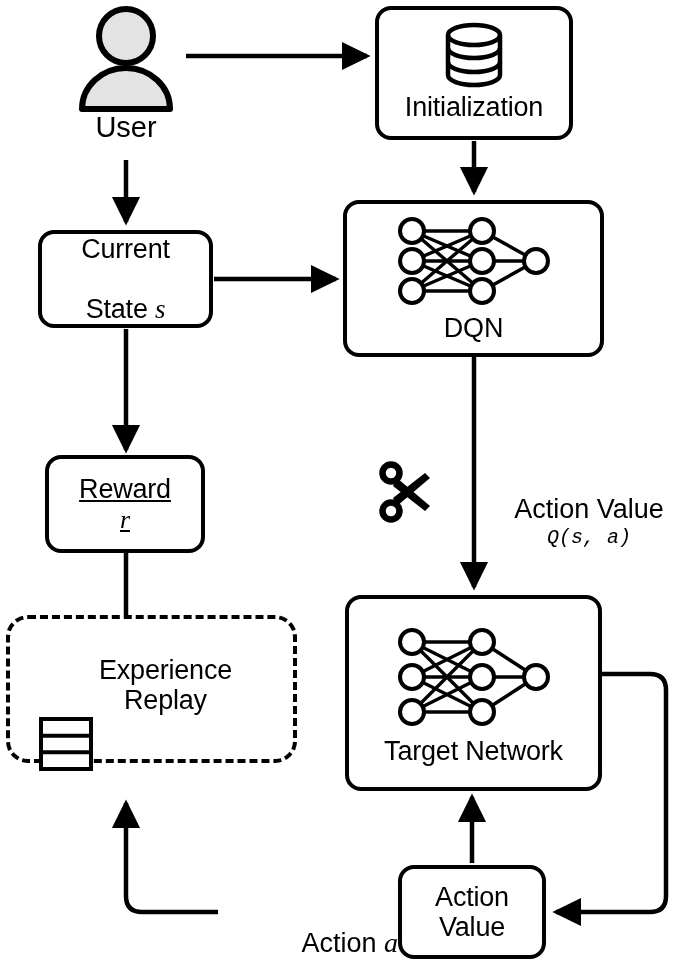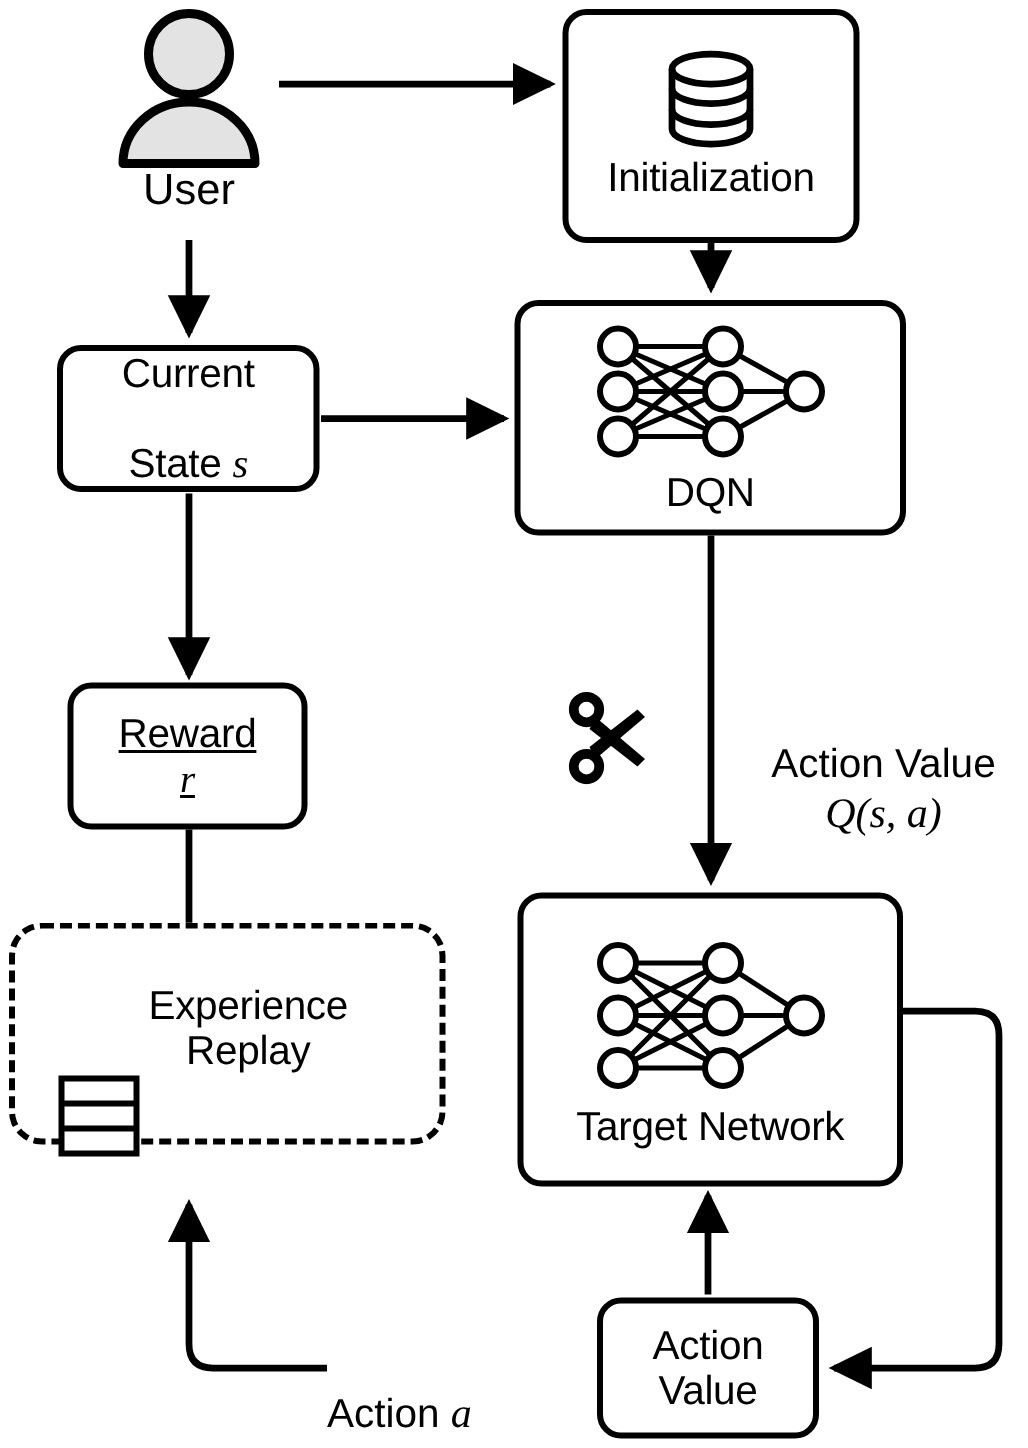--- a/index.html
+++ b/index.html
@@ -53,23 +53,23 @@
   }
   .free-label {
     position: absolute;
     color: #000000;
     font-size: 27px;
     line-height: 1.18;
     text-align: center;
     white-space: pre-line;
   }
   .free-label .mathline {
-    font-family: Liberation Serif, serif;
+    font-family: Liberation Mono, monospace;
     font-style: italic;
-    font-size: 28px;
+    font-size: 20px;
     display: block;
   }
   .icon-wrap {
     position: absolute;
     display: block;
   }
 </style>
 </head>
 <body>
 
@@ -107,21 +107,21 @@
   </svg>
 
   <div class="icon-wrap" style="left:70px; top:4px; width:112px; height:120px;">
     <svg width="112" height="120" viewBox="0 0 112 120">
       <circle cx="56" cy="32" r="27" fill="#e3e3e3" stroke="#000000" stroke-width="6"></circle>
       <path d="M12,105 A44,41 0 0 1 100,105 Z" fill="#e3e3e3" stroke="#000000" stroke-width="6" stroke-linejoin="round"></path>
     </svg>
   </div>
   <div class="free-label" style="left:56px; top:110px; width:140px; font-size:29px;">User</div>
 
-  <div class="node-box" style="left:375px; top:6px; width:198px; height:156px;">
+  <div class="node-box" style="left:375px; top:6px; width:198px; height:134px;">
     <span class="icon-wrap" style="position:relative; left:0; top:-2px; width:68px; height:66px;">
       <svg width="68" height="66" viewBox="0 0 68 66">
         <g fill="none" stroke="#000000" stroke-width="4.5">
           <ellipse cx="34" cy="13" rx="26" ry="10"></ellipse>
           <path d="M8,13 L8,53 A26,10 0 0 0 60,53 L60,13"></path>
           <path d="M8,26 A26,10 0 0 0 60,26"></path>
           <path d="M8,40 A26,10 0 0 0 60,40"></path>
         </g>
       </svg>
     </span>
@@ -225,21 +225,21 @@
           <circle cx="92" cy="20" r="12"></circle>
           <circle cx="92" cy="55" r="12"></circle>
           <circle cx="92" cy="90" r="12"></circle>
           <circle cx="146" cy="55" r="12"></circle>
         </g>
       </svg>
     </span>
     <span class="box-label" style="margin-top:6px;">Target Network</span>
   </div>
 
-  <div class="free-label" style="left:218px; top:894px; width:180px; text-align:left;">
+  <div class="free-label" style="left:218px; top:894px; width:180px; text-align:right;">
     <span>Action</span><span>&nbsp;</span><span class="math-italic" style="font-size:28px;">a</span>
   </div>
 
   <div class="node-box" style="left:398px; top:865px; width:148px; height:94px;">
     <span class="box-label">Action
 Value</span>
   </div>
 
 </div>
 

